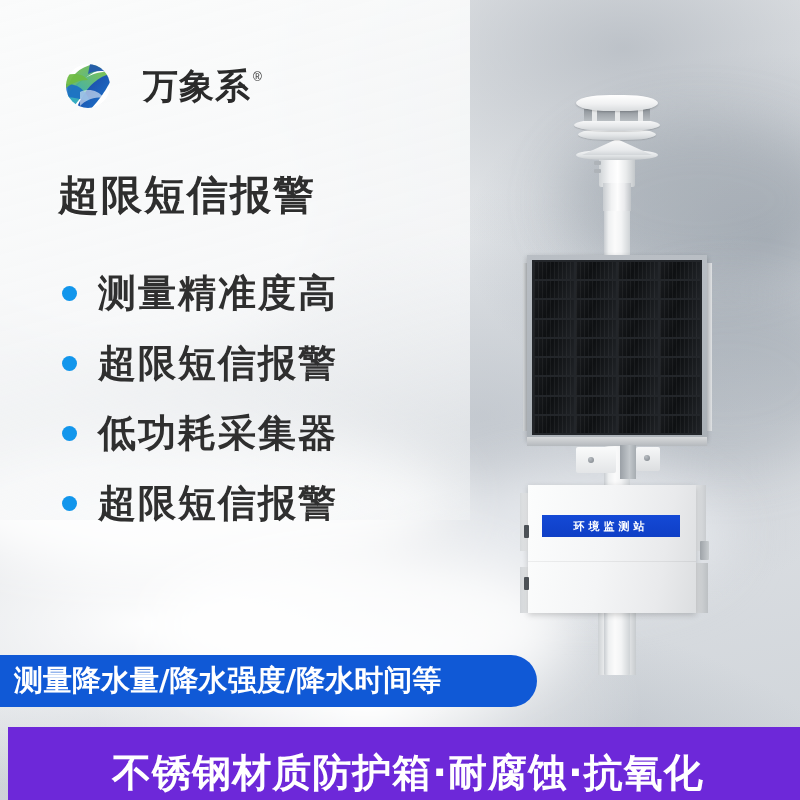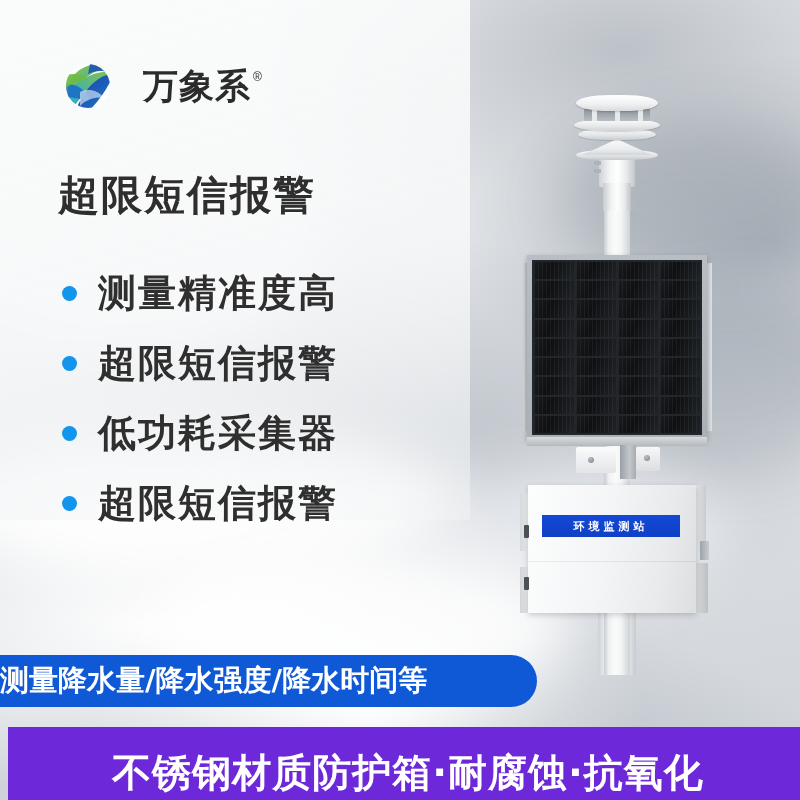--- a/index.html
+++ b/index.html
@@ -151,21 +151,21 @@
     background:linear-gradient(180deg,#1449d6 0%,#0f3fc6 100%);
     display:flex;align-items:center;justify-content:center;}
   .label span{color:#fff;font-family:"DejaVu Sans","Liberation Sans",sans-serif;
     font-size:11px;font-weight:bold;letter-spacing:4px;}
 
   
   .pill{position:absolute;left:0;top:655px;width:537px;height:52px;
     background:#1059d6;border-radius:0 26px 26px 0;
     display:flex;align-items:center;}
   .pill span{color:#fff;font-family:"DejaVu Sans","Liberation Sans",sans-serif;
-    font-size:29px;font-weight:bold;letter-spacing:0px;}
+    font-size:29px;font-weight:bold;letter-spacing:0px;padding-left:14px;}
 
   
   .bottombar{position:absolute;left:8px;top:727px;width:800px;height:73px;
     background:#6d28d9;display:flex;align-items:flex-end;justify-content:center;}
   .bottombar span{color:#fff;font-family:"DejaVu Sans","Liberation Sans",sans-serif;
     font-size:39px;font-weight:bold;letter-spacing:1px;}
 </style>
 </head>
 <body>
 

